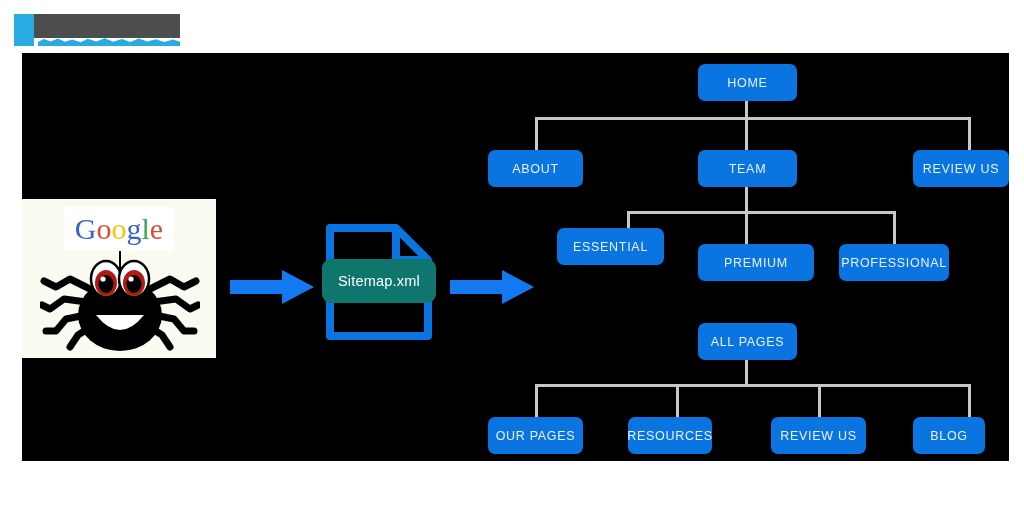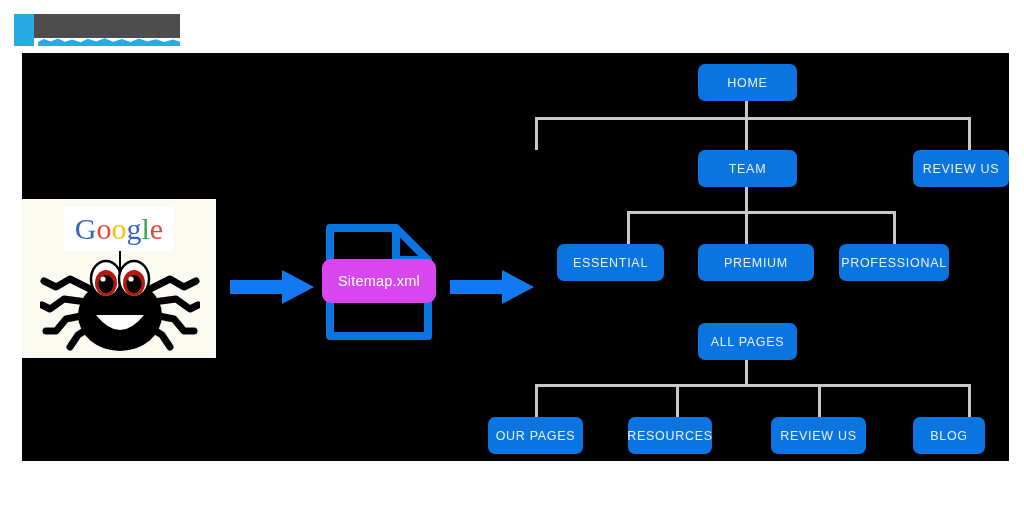--- a/index.html
+++ b/index.html
@@ -27,21 +27,21 @@
   #thread{position:absolute;left:97px;top:52px;width:2px;height:30px;background:#000;}
   #spider{position:absolute;left:18px;top:58px;width:160px;height:96px;}
 
   
   .arrow{position:absolute;height:34px;}
   .arrow svg{display:block;}
 
   
   #sitemap{position:absolute;left:322px;top:222px;width:114px;height:120px;}
   #sitemap-label{position:absolute;left:322px;top:259px;width:114px;height:44px;
-                 background:#d946ef;border-radius:9px;display:flex;align-items:center;
+                 background:#0f766e;border-radius:9px;display:flex;align-items:center;
                  justify-content:center;color:#ffffff;font-size:14.5px;letter-spacing:.2px;}
 
   
   .conn{position:absolute;background:#C8C8C8;}
 
   
   .node{position:absolute;background:#0A74E0;border-radius:7px;
         display:flex;align-items:center;justify-content:center;
         color:#E8F2FD;font-size:12.5px;letter-spacing:.7px;
         white-space:nowrap;text-align:center;}
@@ -136,24 +136,25 @@
   <div class="conn" style="left:723px;top:307px;width:3px;height:26px;"></div>
 
   <div class="conn" style="left:513px;top:331px;width:436px;height:3px;"></div>
   <div class="conn" style="left:513px;top:331px;width:3px;height:33px;"></div>
   <div class="conn" style="left:654px;top:331px;width:3px;height:33px;"></div>
   <div class="conn" style="left:796px;top:331px;width:3px;height:33px;"></div>
   <div class="conn" style="left:946px;top:331px;width:3px;height:33px;"></div>
 
   <div class="node" style="left:676px;top:3px;width:99px;height:37px;margin-top:8px;">HOME</div>
 
+  <div class="node" style="left:466px;top:97px;width:95px;height:37px;">ABOUT</div>
   <div class="node" style="left:676px;top:97px;width:99px;height:37px;">TEAM</div>
   <div class="node" style="left:891px;top:97px;width:96px;height:37px;">REVIEW US</div>
 
-  <div class="node" style="left:535px;top:191px;width:107px;height:37px;border-radius:7px;">ESSENTIAL</div>
+  <div class="node" style="left:535px;top:175px;width:107px;height:37px;border-radius:7px;">ESSENTIAL</div>
   <div class="node" style="left:676px;top:191px;width:116px;height:37px;">PREMIUM</div>
   <div class="node" style="left:817px;top:191px;width:110px;height:37px;">PROFESSIONAL</div>
 
   <div class="node" style="left:676px;top:270px;width:99px;height:37px;">ALL PAGES</div>
 
   <div class="node" style="left:466px;top:364px;width:95px;height:37px;">OUR PAGES</div>
   <div class="node" style="left:606px;top:364px;width:84px;height:37px;">RESOURCES</div>
   <div class="node" style="left:749px;top:364px;width:95px;height:37px;">REVIEW US</div>
   <div class="node" style="left:891px;top:364px;width:72px;height:37px;">BLOG</div>
 

